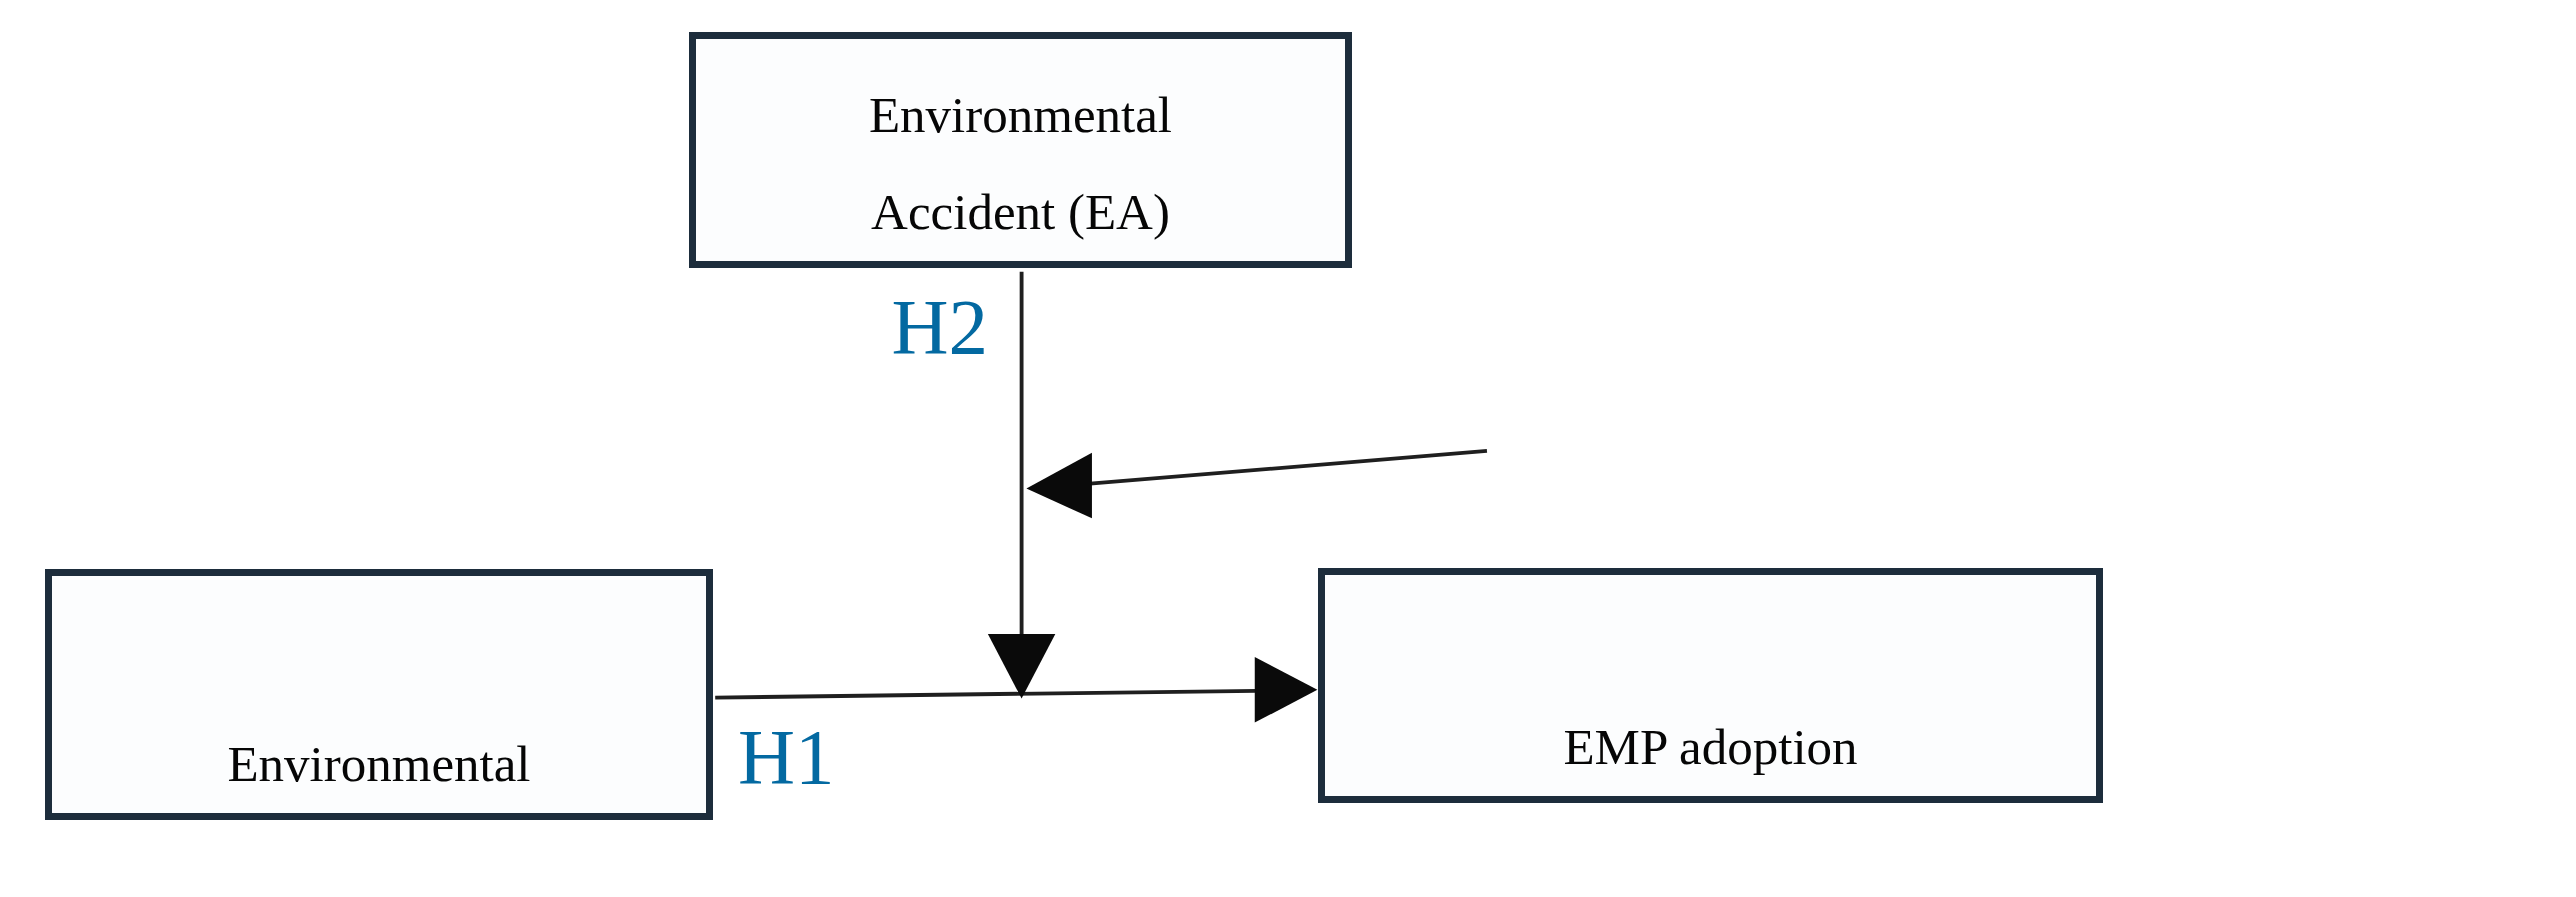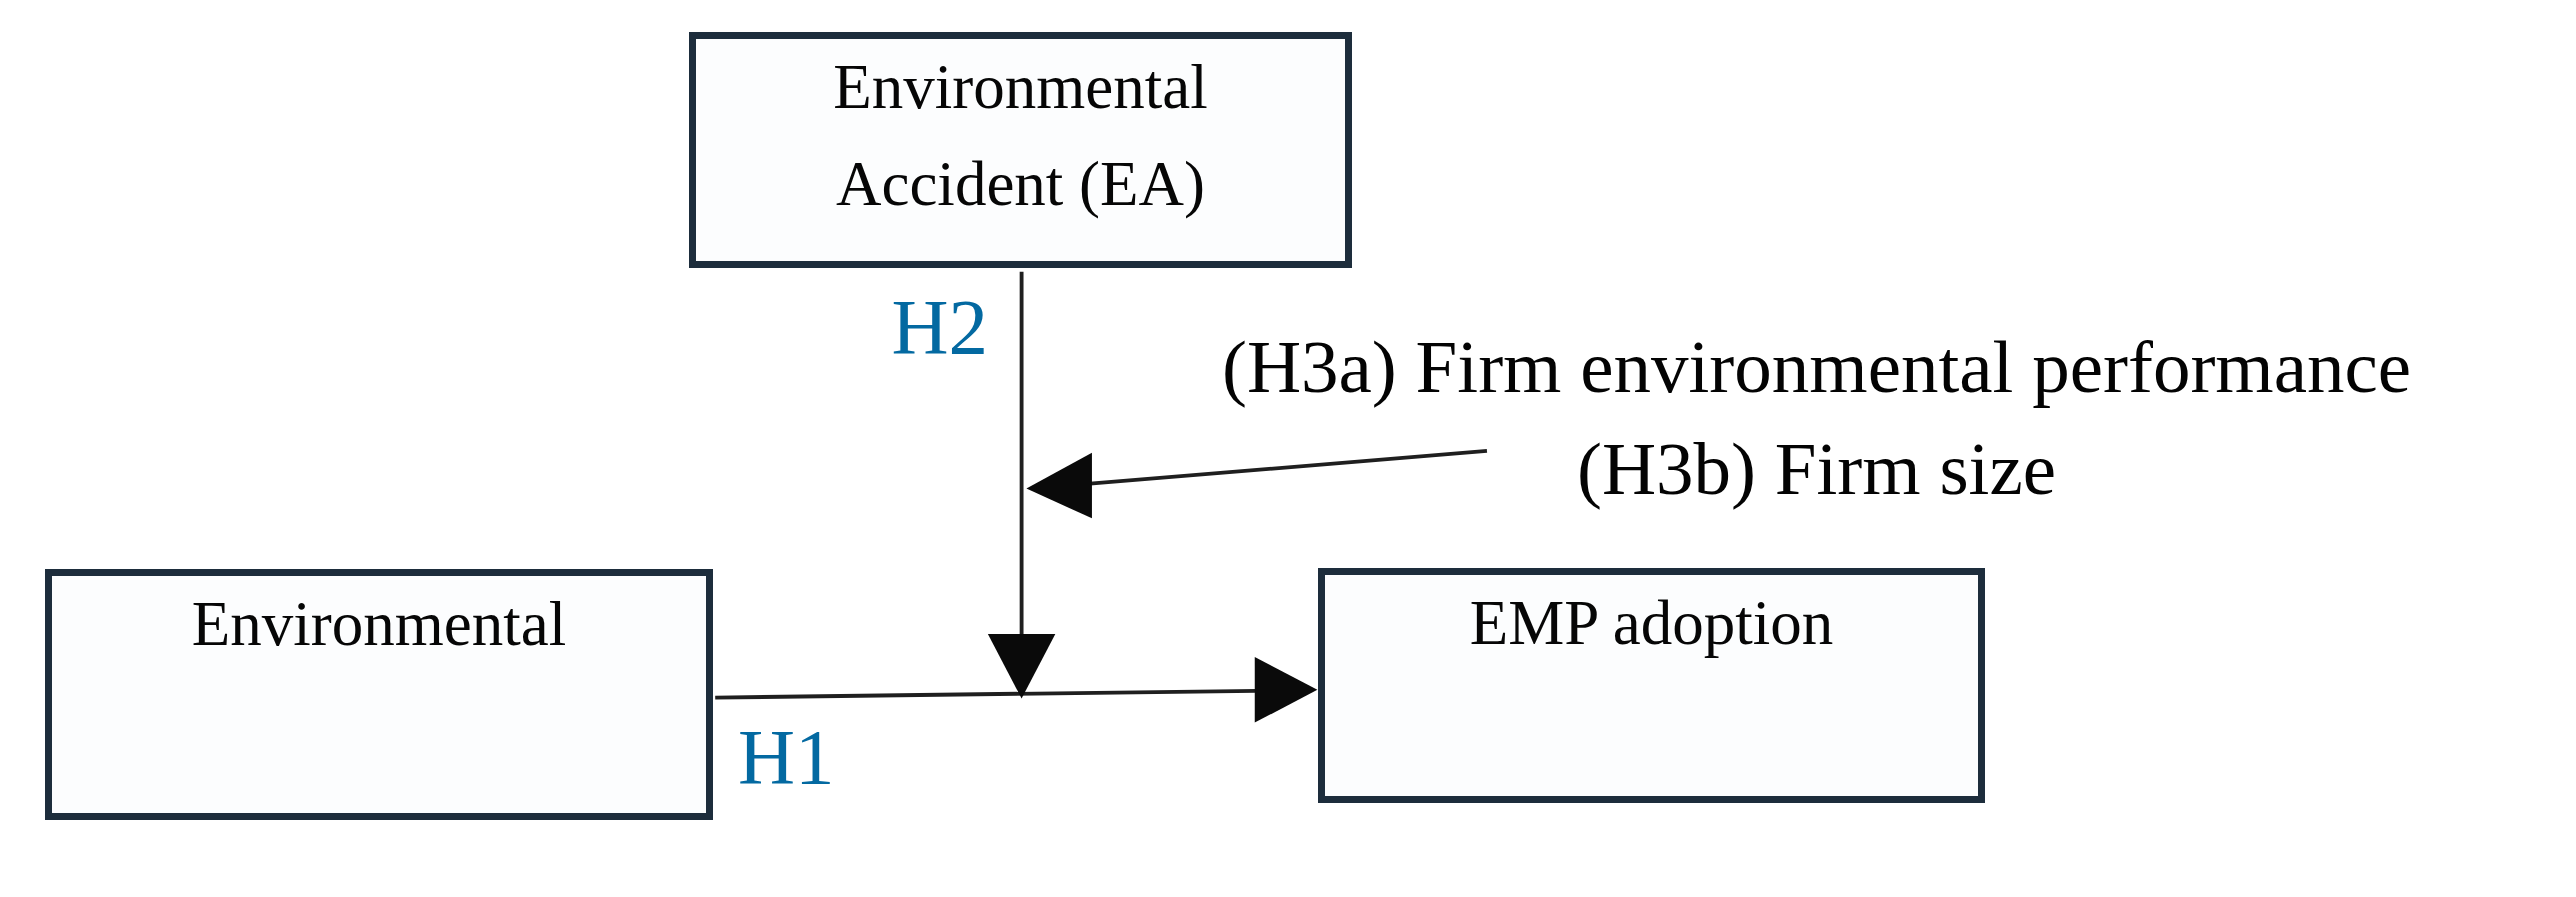--- a/index.html
+++ b/index.html
@@ -27,29 +27,29 @@
     pointer-events: none;
   }
   .box {
     position: absolute;
     box-sizing: border-box;
     border: 7.7px solid #1d2d3c;
     background: #fcfdfe;
     display: flex;
     flex-direction: column;
     align-items: center;
-    justify-content: flex-start;
+    justify-content: flex-end;
     text-align: center;
-    font-size: 63px;
+    font-size: 51px;
     line-height: 97px;
     color: #060606;
   }
   .box-ea  { left: 689px;  top: 32px;  width: 663px; height: 236px; }
   .box-ec  { left: 45px;   top: 569px; width: 668px; height: 251px; }
-  .box-emp { left: 1318px; top: 568px; width: 667px; height: 235px; }
+  .box-emp { left: 1318px; top: 568px; width: 785px; height: 235px; }
   .path-label {
     position: absolute;
     font-size: 79px;
     line-height: 83px;
     color: #0369a1;
     white-space: nowrap;
   }
   .label-h2 { left: 848px; top: 285px; width: 140px; text-align: right; }
   .label-h1 { left: 738px; top: 715px; text-align: center; }
   .moderator-label {
@@ -91,19 +91,15 @@
   </div>
 
   <div class="box box-emp">
     <span>EMP adoption</span>
   </div>
 
   <div class="path-label label-h2">H2</div>
 
   <div class="path-label label-h1">H1</div>
 
-  <div class="moderator-label">
-    <div>(H3a) Firm environmental performance</div>
-    <div>(H3b) Firm size</div>
-  </div>
 
 </div>
 
 
 </body></html>

